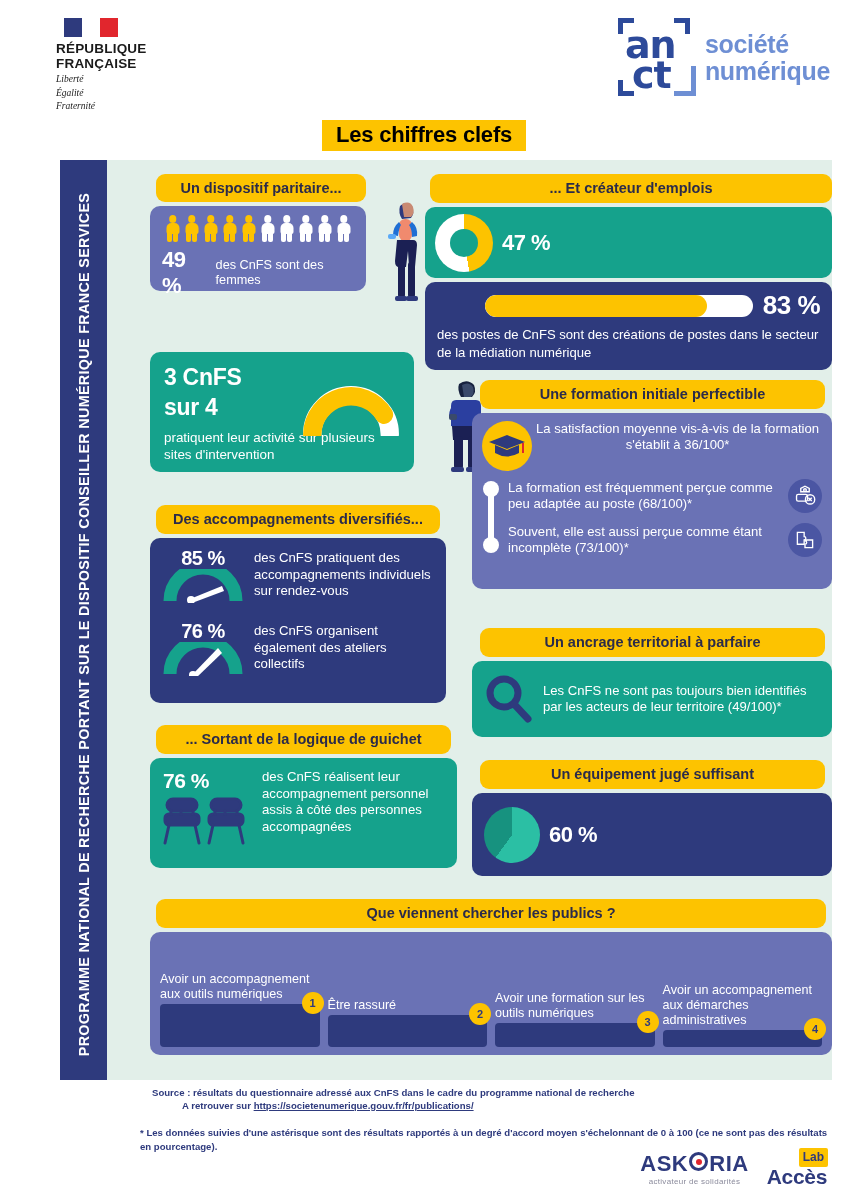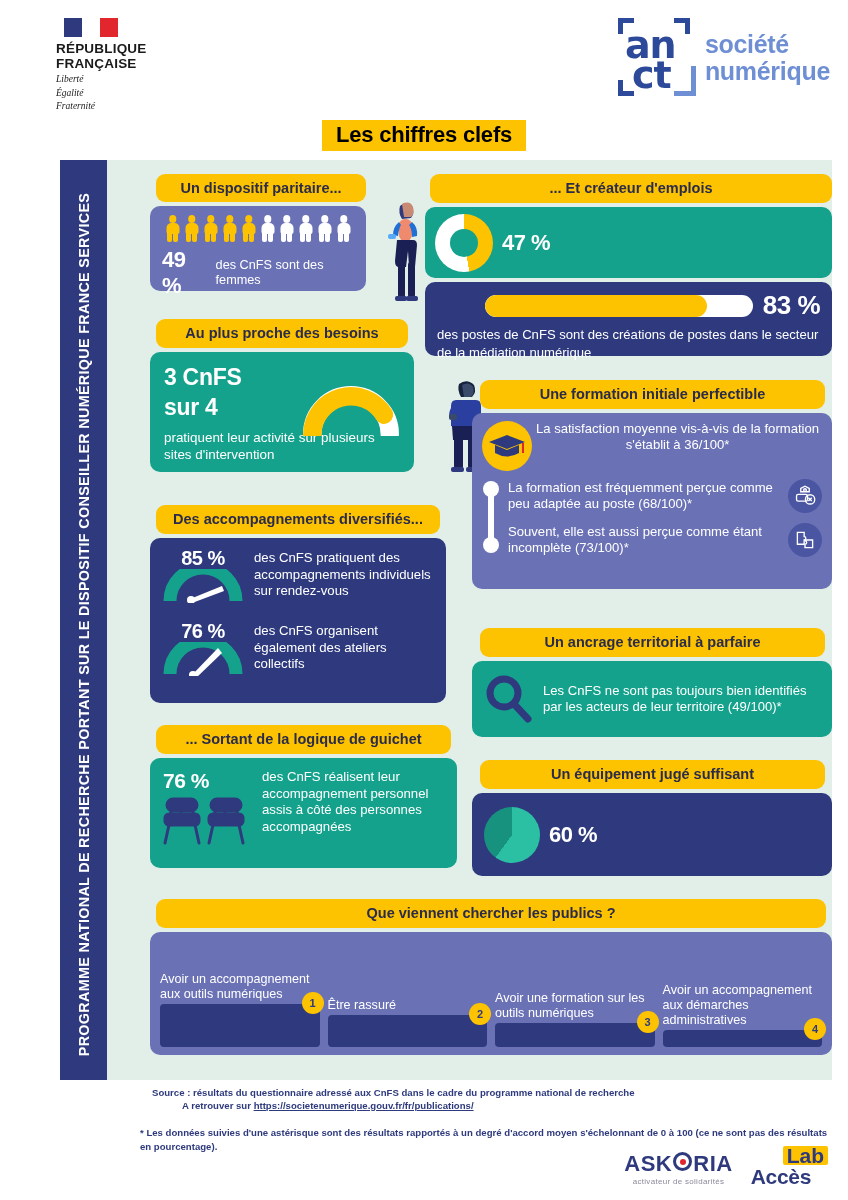--- a/index.html
+++ b/index.html
@@ -108,21 +108,21 @@
   .k5 { position:absolute; left:425px; top:207px; width:407px; height:71px; padding:6px 10px;
         display:flex; align-items:center; gap:9px; }
   .donut { width:58px; height:58px; flex:0 0 58px; border-radius:50%;
            background:conic-gradient(#fdc300 0 47%, #ffffff 47% 100%);
            position:relative; }
   .donut::after { content:""; position:absolute; left:50%; top:50%; width:28px; height:28px;
            transform:translate(-50%,-50%); border-radius:50%; background:#15a28c; }
   .k5 .pct { font-size:22px; flex:0 0 auto; }
   .k5 .body-txt { font-size:13.2px; line-height:16.5px; }
 
-  .k6 { position:absolute; left:425px; top:282px; width:407px; height:74px; padding:8px 12px; }
+  .k6 { position:absolute; left:425px; top:282px; width:407px; height:88px; padding:8px 12px; }
   .bar-row { display:flex; align-items:center; gap:10px; margin-bottom:4px; }
   .bar { flex:1; height:22px; border-radius:11px; background:#ffffff; position:relative; overflow:hidden;
          margin-left:48px; }
   .bar > i { position:absolute; left:0; top:0; bottom:0; width:83%; background:#fdc300; border-radius:11px; }
   .k6 .pct { font-size:26px; }
   .k6 .body-txt { font-size:13.1px; line-height:16px; }
 
   .b7 { position:absolute; left:480px; top:380px; width:345px; height:29px; }
   .k7 { position:absolute; left:472px; top:413px; width:360px; height:176px; padding:8px 10px; }
   .k7-top { display:flex; align-items:flex-start; gap:1px; }
@@ -174,21 +174,21 @@
   .foot-logos { position:absolute; right:20px; top:1146px; display:flex; align-items:flex-end; gap:18px; }
   .askoria { text-align:center; }
   .askoria .w { font-weight:bold; font-size:22px; letter-spacing:.5px; color:#2e3a7d; line-height:24px;
                 display:flex; justify-content:center; }
   .askoria .tag { font-size:8px; color:#8b8b9c; letter-spacing:.3px; margin-top:1px; }
   .ring { display:inline-block; width:19px; height:19px; border-radius:50%;
           border:3px solid #2e3a7d; position:relative; margin:0 1px; }
   .ring::after{ content:""; position:absolute; left:50%; top:50%; transform:translate(-50%,-50%);
           width:6px; height:6px; border-radius:50%; background:#e1262d; }
   .labacces { position:relative; line-height:19px; }
-  .labacces .lab { background:#fdc300; color:#2e3a7d; font-weight:bold; font-size:21px;
+  .labacces .lab { background:#fdc300; color:#2e3a7d; font-weight:bold; font-size:12px;
           padding:0 4px; border-radius:2px; display:inline-block;margin-left:32px; }
   .labacces .acc { color:#2e3a7d; font-weight:bold; font-size:21px; letter-spacing:-.3px; display:block; }
 </style>
 </head>
 <body>
 
 <div class="page">
 
   <div class="header">
 
@@ -308,21 +308,20 @@
     <path d="M19 24 q-6 5-6 13 l5 1 q1-8 3-11z" fill="#1f6fd4"></path>
     <path d="M32 24 q6 5 5 14 l-5 1 q0-8-3-12z" fill="#1f6fd4"></path>
     <rect x="8" y="36" width="8" height="5" rx="2" fill="#5aa9f7"></rect>
     <path d="M17 42 h16 q4 0 4 5 l-2 22 h-6 l-1-16 -2 16 h-7 q-4 0-4-6z" fill="#1b2054"></path>
     <rect x="18" y="64" width="7" height="36" rx="3" fill="#1b2054"></rect>
     <rect x="28" y="64" width="7" height="36" rx="3" fill="#1b2054"></rect>
     <rect x="15" y="98" width="12" height="5" rx="2" fill="#2e3a7d"></rect>
     <rect x="26" y="98" width="12" height="5" rx="2" fill="#2e3a7d"></rect>
   </svg>
 
-  <div class="banner b2">Au plus proche des besoins</div>
   <div class="card c-teal k2">
     <div class="big">3 CnFS</div>
     <div class="big">sur 4</div>
     <div class="sub">pratiquent leur activité sur plusieurs sites d'intervention</div>
     <svg class="gauge34" viewBox="0 0 100 64">
       <path d="M10 62 A40 40 0 0 1 90 62" fill="none" stroke="#ffffff" stroke-width="19" stroke-linecap="round"></path>
       <path d="M10 62 A40 40 0 0 1 84 42" fill="none" stroke="#fdc300" stroke-width="19" stroke-linecap="round"></path>
     </svg>
   </div>
 

